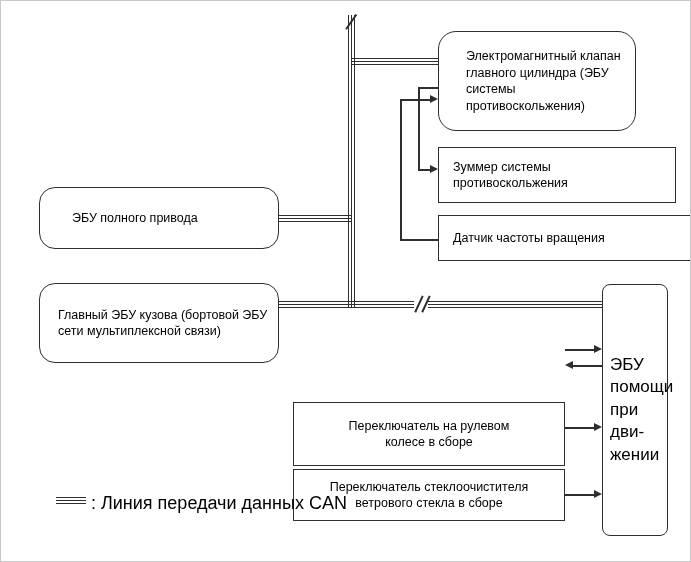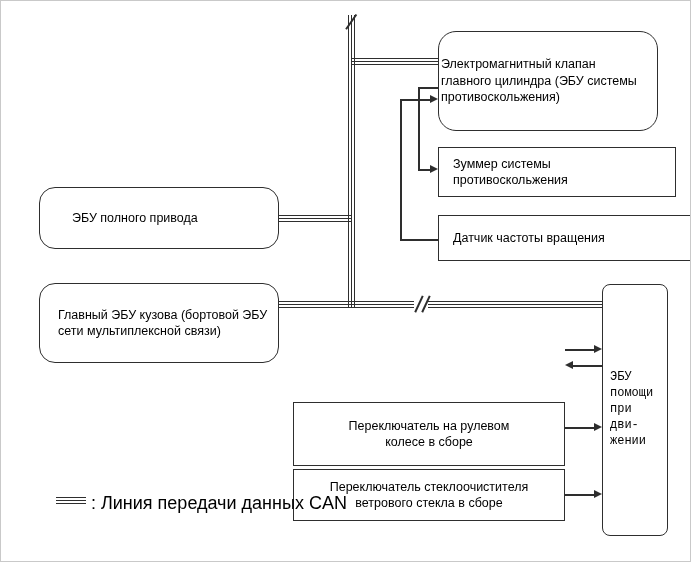--- a/index.html
+++ b/index.html
@@ -61,25 +61,25 @@
   <div class="arr-r" style="left:593px; top:344px;"></div>
   <div class="tl" style="left:572px; top:364px; width:29px; height:1.5px;"></div>
   <div class="arr-l" style="left:564px; top:360px;"></div>
 
   <div class="tl" style="left:564px; top:426px; width:30px; height:1.5px;"></div>
   <div class="arr-r" style="left:593px; top:422px;"></div>
 
   <div class="tl" style="left:564px; top:493px; width:30px; height:1.5px;"></div>
   <div class="arr-r" style="left:593px; top:489px;"></div>
 
-  <div class="box rounded" style="left:437px; top:30px; width:220px; height:100px; padding:0 8px 0 2px;">
+  <div class="box rounded" style="left:437px; top:30px; width:198px; height:100px; padding:0 8px 0 27px;">
     <span class="txt" style="max-width:208px;">Электромагнитный клапан главного цилиндра (ЭБУ системы противоскольжения)</span>
   </div>
 
-  <div class="box" style="left:437px; top:146px; width:238px; height:50px; padding:0 8px 0 14px;">
+  <div class="box" style="left:437px; top:146px; width:238px; height:56px; padding:0 8px 0 14px;">
     <span class="txt" style="max-width:150px;">Зуммер системы противоскольжения</span>
   </div>
 
   <div class="box" style="left:437px; top:214px; width:270px; height:46px; padding:0 8px 0 14px;">
     <span class="txt">Датчик частоты вращения</span>
   </div>
 
   <div class="box rounded" style="left:38px; top:186px; width:240px; height:62px; padding:0 10px 0 32px; border-radius:16px;">
     <span class="txt">ЭБУ полного привода</span>
   </div>
@@ -90,20 +90,20 @@
 
 
   <div class="box center" style="left:292px; top:401px; width:272px; height:64px; padding:0 10px;">
     <span class="txt" style="max-width:185px;">Переключатель на рулевом колесе в сборе</span>
   </div>
 
   <div class="box center" style="left:292px; top:468px; width:272px; height:52px; padding:9px 10px;">
     <span class="txt">Переключатель стеклоочистителя ветрового стекла в сборе</span>
   </div>
 
-  <div class="box rounded" style="left:601px; top:283px; width:66px; height:252px; padding:0 3px 0 7px; border-radius:8px; font-size:12px;font-family:Liberation Mono, monospace;">
+  <div class="box rounded" style="left:601px; top:283px; width:66px; height:252px; padding:0 3px 0 7px; border-radius:8px; font-size:17px;">
     <span class="txt">ЭБУ помощи при дви-жении</span>
   </div>
 
   <div class="can-h" style="left:55px; top:496px; width:30px;"></div>
   <div class="legend" style="left:90px; top:492px;">: Линия передачи данных CAN</div>
 
 </div>
 
 </body></html>

